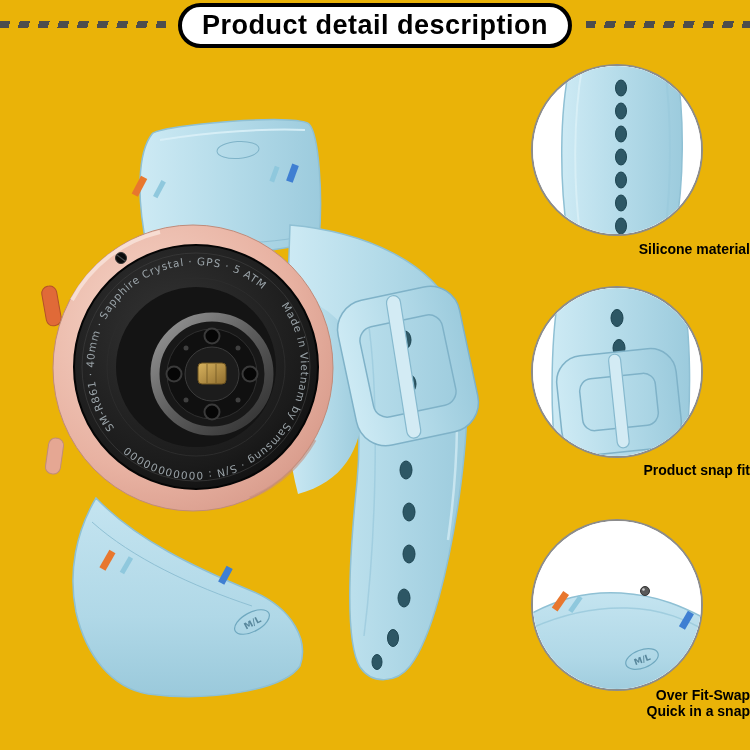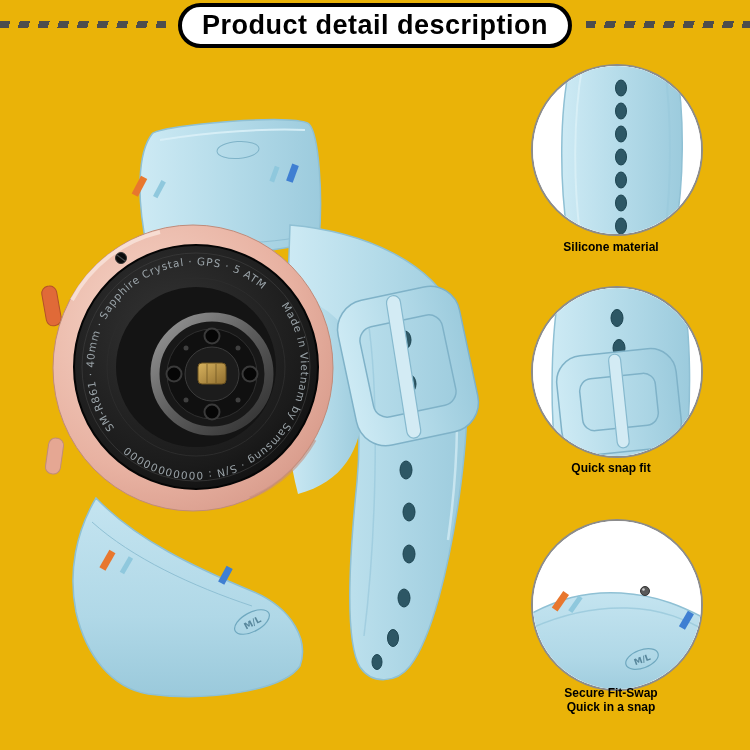--- a/index.html
+++ b/index.html
@@ -34,22 +34,22 @@
     border-radius:50%;
     border:2px solid #8c8c8c;
     overflow:hidden; background:#fff;
   }
   .callout svg { display:block; }
   #callout-1 { top:64px; }
   #callout-2 { top:286px; }
   #callout-3 { top:519px; }
 
   .callout-label {
-    position:absolute; left:501px; width:220px;
-    text-align:center; font-size:12px; font-weight:bold;
+    position:absolute; left:530px; width:220px;
+    text-align:right; font-size:14px; font-weight:bold;
     color:#000; line-height:1.15;
   }
   #label-1 { top:241px; }
   #label-2 { top:462px; }
   #label-3 { top:687px; }
 </style>
 </head>
 <body>
 
 <div class="page">
@@ -227,21 +227,21 @@
         <ellipse cx="84" cy="30" rx="6" ry="8.5"></ellipse>
         <ellipse cx="86" cy="60" rx="6" ry="8.5"></ellipse>
       </g>
       <g transform="rotate(-6 86 114)">
         <path fill-rule="evenodd" d="M 52,64 h 68 a 26,26 0 0 1 26,26 v 48 a 26,26 0 0 1 -26,26 h -68 a 26,26 0 0 1 -26,-26 v -48 a 26,26 0 0 1 26,-26 Z
                  M 60,88 h 52 a 12,12 0 0 1 12,12 v 28 a 12,12 0 0 1 -12,12 h -52 a 12,12 0 0 1 -12,-12 v -28 a 12,12 0 0 1 12,-12 Z" fill="url(#c2Band)" stroke="#7fb2c8" stroke-width="1.5"></path>
         <rect x="80" y="66" width="12" height="94" rx="6" fill="#d3ebf4" stroke="#86b9ce" stroke-width="1.2"></rect>
       </g>
     </svg>
   </div>
-  <div class="callout-label" id="label-2">Quick snap fit</div>
+  <div class="callout-label" id="label-2">Product snap fit</div>
 
   <div class="callout" id="callout-3">
     <svg width="172" height="172" viewBox="0 0 172 172">
       <defs>
         <linearGradient id="c3Band" x1="0" y1="0" x2="0" y2="1">
           <stop offset="0" stop-color="#c4e4f0"></stop>
             <stop offset="0.6" stop-color="#b0d8e7"></stop>
             <stop offset="1" stop-color="#9ac9db"></stop>
         </linearGradient>
       </defs>
@@ -251,17 +251,17 @@
       <circle cx="112" cy="70" r="4.5" fill="#5a5a5a" stroke="#333" stroke-width="1"></circle>
       <circle cx="110.5" cy="68.5" r="1.3" fill="#cfcfcf"></circle>
       <rect x="24" y="70" width="7" height="20" fill="#e8772e" transform="rotate(35 27 80)"></rect>
       <rect x="40" y="74" width="5" height="18" fill="#8fc8dd" transform="rotate(35 42 83)"></rect>
       <rect x="150" y="90" width="7" height="18" fill="#3f7fd2" transform="rotate(30 153 99)"></rect>
       <ellipse cx="109" cy="138" rx="17" ry="9" fill="none" stroke="#6fa8bf" stroke-width="1.2" transform="rotate(-20 109 138)"></ellipse>
       <text x="109" y="141.5" font-size="8.5" font-weight="bold" fill="#58879c" text-anchor="middle" transform="rotate(-20 109 138)" font-family="DejaVu Sans, sans-serif">M/L</text>
     </svg>
   </div>
   <div class="callout-label" id="label-3">
-    <div>Secure Fit-Swap</div>
+    <div>Over Fit-Swap</div>
     <div>Quick in a snap</div>
   </div>
 
 </div>
 
 </body></html>

